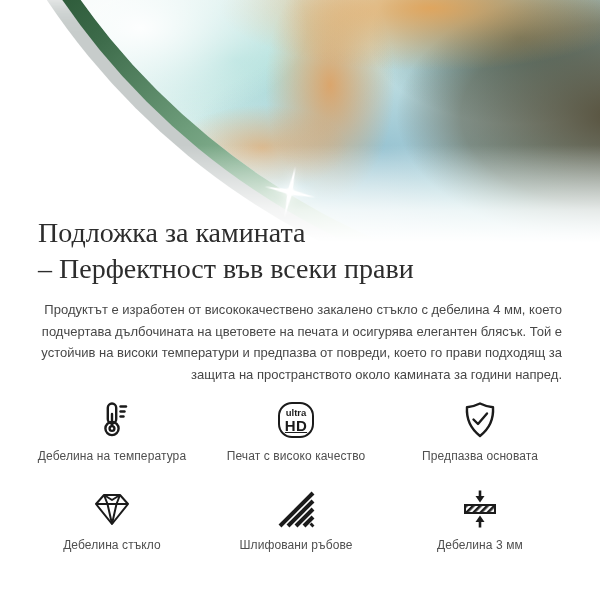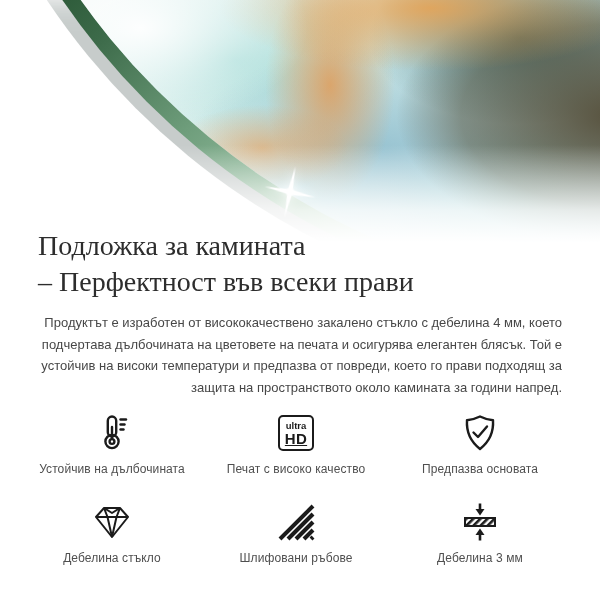--- a/index.html
+++ b/index.html
@@ -27,32 +27,32 @@
         radial-gradient(260px 140px at 380px 150px, rgba(130,180,200,.7), rgba(130,180,200,0) 75%),
         radial-gradient(220px 120px at 235px 60px, rgba(110,200,193,.5), rgba(110,200,193,0) 75%),
         radial-gradient(180px 95px at 520px 195px, rgba(140,205,200,.65), rgba(140,205,200,0) 75%),
         linear-gradient(115deg,#f7fbfa 0%,#e9f5f3 30%,#d2ebe9 55%,#c1e0e4 75%,#abced8 100%);}
   .hero .fade{position:absolute;inset:0;
       background:linear-gradient(to bottom, rgba(255,255,255,0) 58%, rgba(255,255,255,.8) 84%, #ffffff 97%);}
   .sparkle{position:absolute;left:262px;top:164px;width:56px;height:56px;
       filter:drop-shadow(0 0 5px rgba(255,255,255,.95));transform:rotate(12deg);}
 
   
-  .content{position:absolute;left:38px;right:38px;top:228px;}
+  .content{position:absolute;left:38px;right:38px;top:215px;}
   .title{font-family:"Liberation Serif",serif;font-weight:400;color:#2d2d2d;
       font-size:28px;line-height:36px;margin:0;}
   .desc{margin:12px 0 13px 0;color:#474747;font-size:13px;line-height:21.5px;max-width:528px;text-align:right;}
 
   
   .features{margin:10px -10px 0 -18px;display:grid;grid-template-columns:repeat(3,1fr);
       row-gap:24px;}
   .feature{display:flex;flex-direction:column;align-items:center;}
   .feature .ic{height:44px;display:flex;align-items:center;justify-content:center;}
   .feature .lbl{margin-top:7px;font-size:12px;color:#4f4f4f;letter-spacing:.1px;}
-  .hdbox{width:36px;height:36px;border:2.5px solid #1b1b1b;border-radius:5px;
+  .hdbox{width:36px;height:36px;border:2.5px solid #1b1b1b;border-radius:14px;
       display:flex;flex-direction:column;align-items:center;justify-content:center;
       color:#1b1b1b;box-sizing:border-box;}
   .hdbox .u{font-size:9.5px;font-weight:700;line-height:10px;}
   .hdbox .h{font-size:15px;font-weight:800;line-height:15px;letter-spacing:.3px;text-decoration:underline;}
 </style>
 </head>
 <body>
 
 <div class="page">
 
@@ -81,21 +81,21 @@
           <svg width="40" height="40" viewBox="0 0 40 40" fill="none" stroke="#1b1b1b" stroke-width="2.4" stroke-linecap="round">
             <rect x="15.8" y="3.5" width="8.4" height="20" rx="4.2"></rect>
             <circle cx="20" cy="28.5" r="6.6"></circle>
             <circle cx="20" cy="28.5" r="2.4"></circle>
             <line x1="20" y1="26" x2="20" y2="14"></line>
             <line x1="28.5" y1="6.5" x2="34" y2="6.5"></line>
             <line x1="28.5" y1="11.5" x2="32.5" y2="11.5"></line>
             <line x1="28.5" y1="16.5" x2="31.5" y2="16.5"></line>
           </svg>
         </div>
-        <div class="lbl">Устойчив на дълбочината</div>
+        <div class="lbl">Дебелина на температура</div>
       </div>
 
       <div class="feature">
         <div class="ic">
           <div class="hdbox">
             <span class="u">ultra</span>
             <span class="h">HD</span>
           </div>
         </div>
         <div class="lbl">Печат с високо качество</div>

